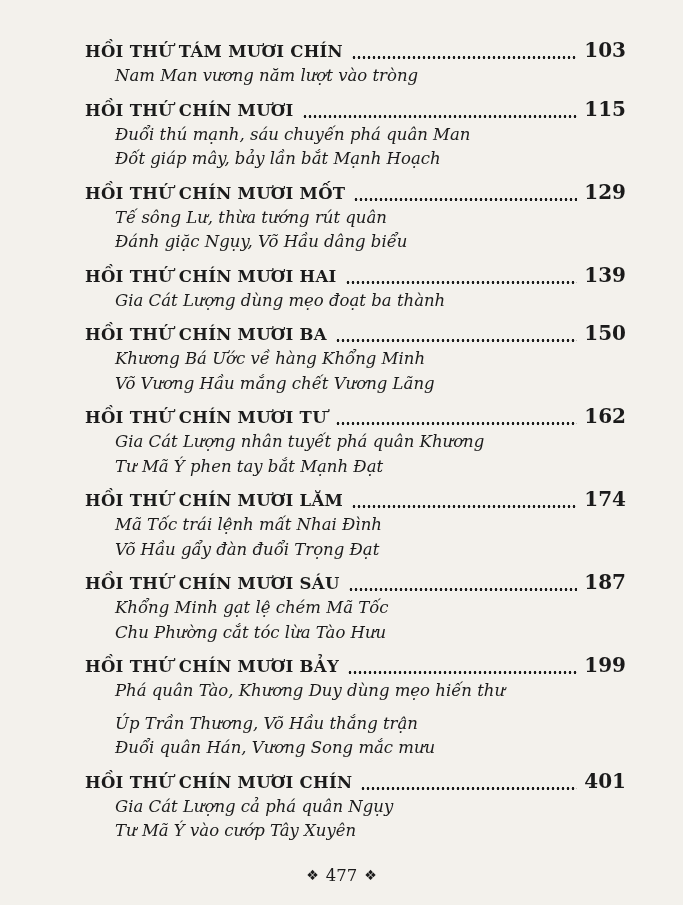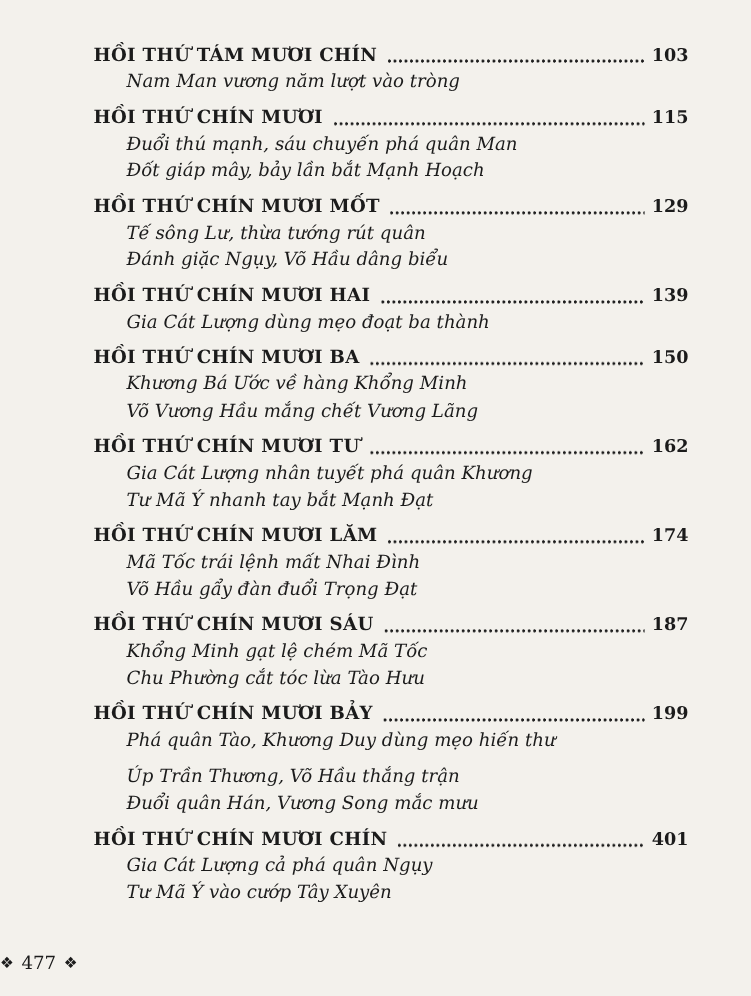--- a/index.html
+++ b/index.html
@@ -45,34 +45,35 @@
     align-self: flex-end;
     height: 5px;
     margin: 0 7px 4px 9px;
     background-image: radial-gradient(circle at 2px 2.5px, #1c1c1c 1.15px, rgba(0,0,0,0) 1.6px);
     background-size: 5px 5px;
     background-repeat: repeat-x;
     background-position: left center;
   }
   .pagenum {
     font-weight: bold;
-    font-size: 16px;
+    font-size: 20px;
   }
   .sub {
     font-style: italic;
     font-size: 16.5px;
     line-height: 24.5px;
     padding-left: 30px;
     white-space: nowrap;
   }
   .footer {
     position: absolute;
     left: 0;
     right: 0;
     bottom: 20px;
+    text-align: center;
     font-size: 16px;
     color: #1b1b1b;
   }
   .footer .ornament {
     font-size: 14px;
     position: relative;
     top: -1px;
   }
   .footer .pageno {
     font-size: 16.5px;
@@ -132,21 +133,21 @@
     <div class="sub">Võ Vương Hầu mắng chết Vương Lãng</div>
   </div>
 
   <div class="entry">
     <div class="heading-row">
       <span class="title">HỒI THỨ CHÍN MƯƠI TƯ</span>
       <span class="leader"></span>
       <span class="pagenum">162</span>
     </div>
     <div class="sub">Gia Cát Lượng nhân tuyết phá quân Khương</div>
-    <div class="sub">Tư Mã Ý nhanh tay bắt Mạnh Đạt</div>
+    <div class="sub">Tư Mã Ý phen tay bắt Mạnh Đạt</div>
   </div>
 
   <div class="entry">
     <div class="heading-row">
       <span class="title">HỒI THỨ CHÍN MƯƠI LĂM</span>
       <span class="leader"></span>
       <span class="pagenum">174</span>
     </div>
     <div class="sub">Mã Tốc trái lệnh mất Nhai Đình</div>
     <div class="sub">Võ Hầu gẩy đàn đuổi Trọng Đạt</div>

